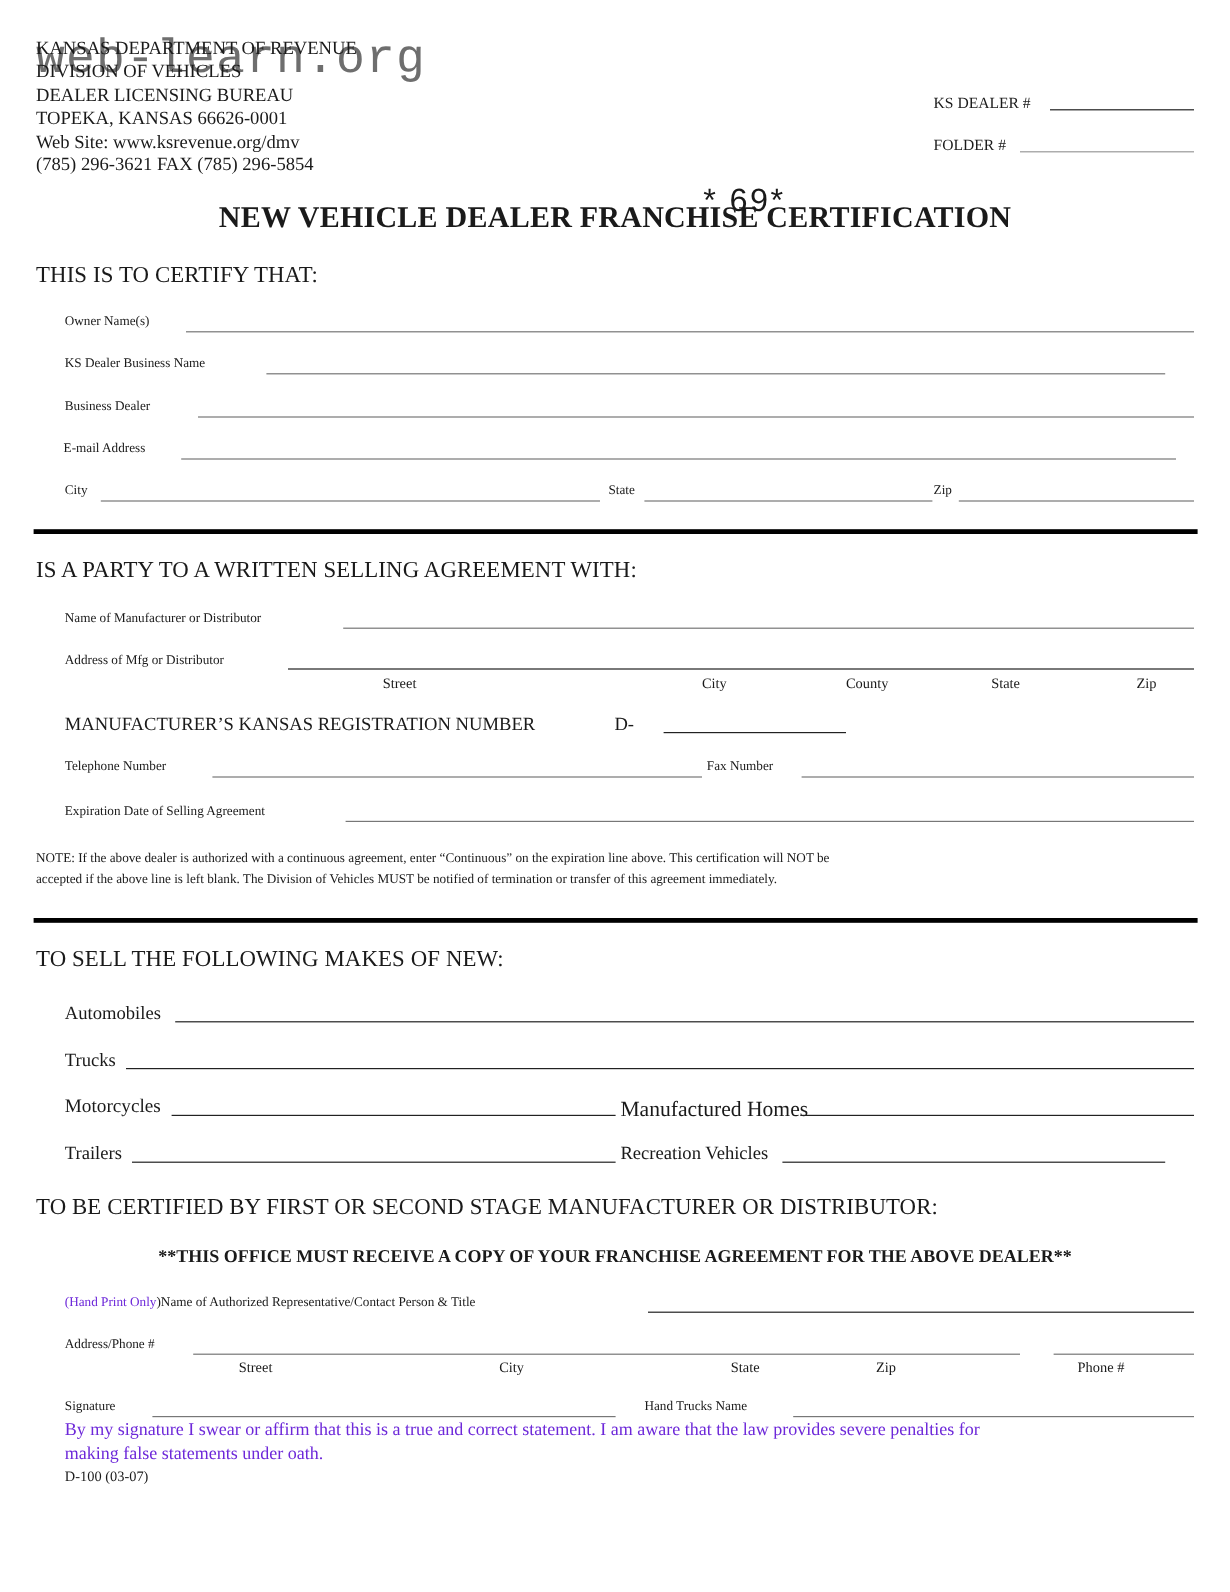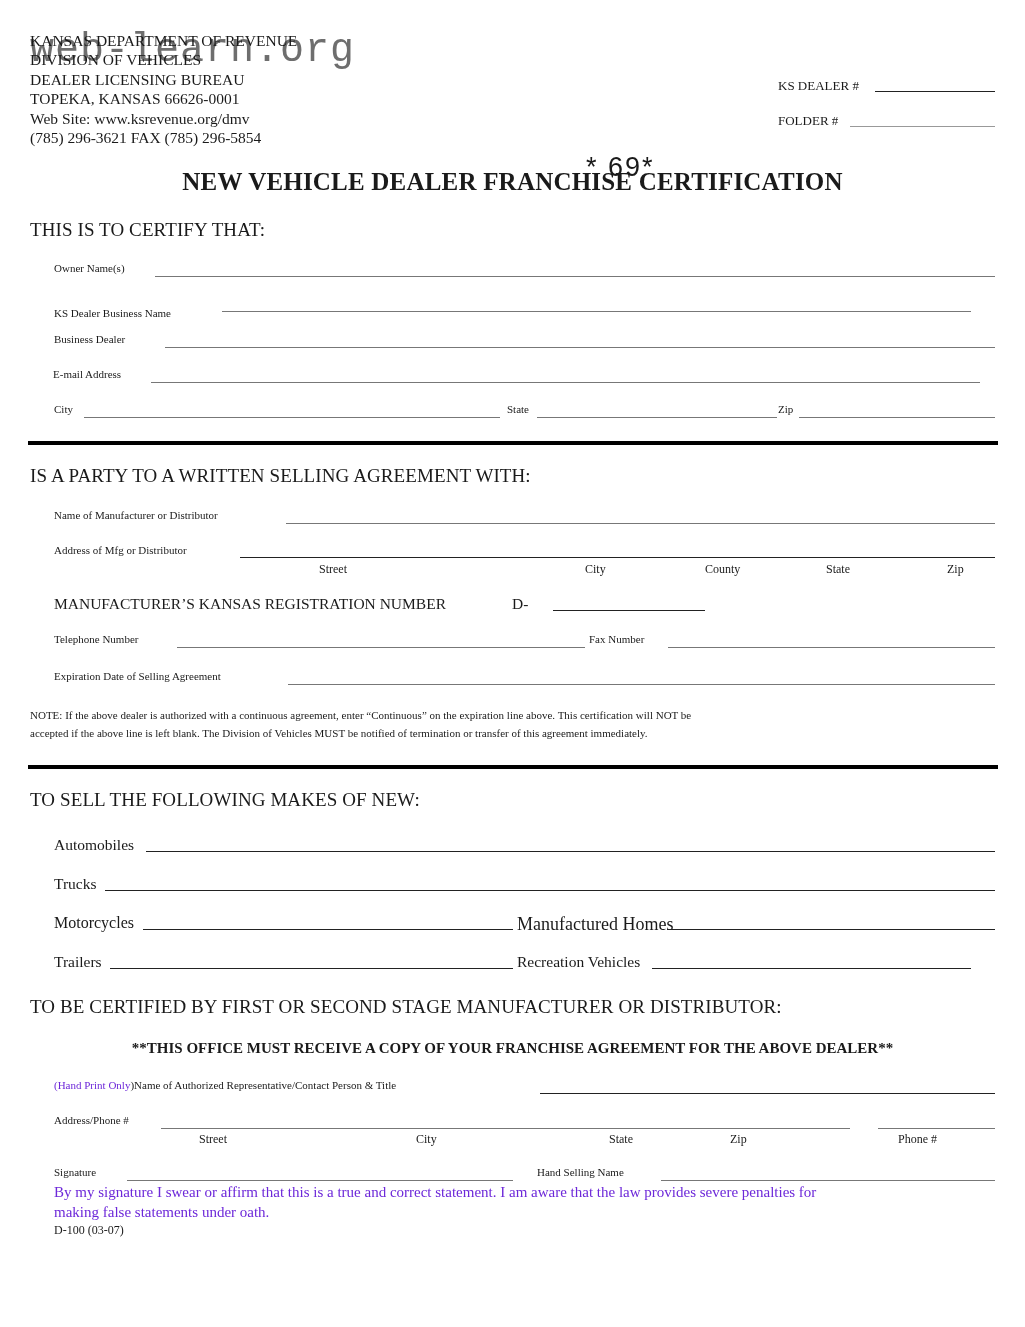--- a/index.html
+++ b/index.html
@@ -39,21 +39,21 @@
 <div class="abs sm" style="left:778px; top:113px">FOLDER #</div>
 <div class="line gray" style="left:850px; top:126px; width:145px"></div>
 
 <div class="abs title">NEW VEHICLE DEALER FRANCHISE CERTIFICATION</div>
 
 <div class="abs sec" style="left:30px; top:219px">THIS IS TO CERTIFY THAT:</div>
 
 <div class="abs lbl" style="left:54px; top:262px">Owner Name(s)</div>
 <div class="line" style="left:155px; top:276px; width:840px"></div>
 
-<div class="abs lbl" style="left:54px; top:307px">KS Dealer Business Name</div>
+<div class="abs lbl" style="left:54px; top:297px">KS Dealer Business Name</div>
 <div class="line" style="left:222px; top:311px; width:749px"></div>
 
 <div class="abs lbl" style="left:54px; top:333px">Business Dealer</div>
 <div class="line" style="left:165px; top:347px; width:830px"></div>
 
 <div class="abs lbl" style="left:53px; top:368px">E-mail  Address</div>
 <div class="line" style="left:151px; top:382px; width:829px"></div>
 
 <div class="abs lbl" style="left:54px; top:403px">City</div>
 <div class="line" style="left:84px; top:417px; width:416px"></div>
@@ -122,18 +122,18 @@
 <div class="line" style="left:161px; top:1128px; width:689px"></div>
 <div class="line" style="left:878px; top:1128px; width:117px"></div>
 <div class="cap" style="left:199px; top:1132px">Street</div>
 <div class="cap" style="left:416px; top:1132px">City</div>
 <div class="cap" style="left:609px; top:1132px">State</div>
 <div class="cap" style="left:730px; top:1132px">Zip</div>
 <div class="cap" style="left:898px; top:1132px">Phone #</div>
 
 <div class="abs lbl" style="left:54px; top:1166px">Signature</div>
 <div class="line" style="left:127px; top:1180px; width:386px"></div>
-<div class="abs lbl" style="left:537px; top:1166px">Hand Selling Name</div>
+<div class="abs lbl" style="left:537px; top:1166px">Hand Trucks Name</div>
 <div class="line" style="left:661px; top:1180px; width:334px"></div>
 
 <div class="abs boldred" style="left:54px; top:1184px; font-size:15px">By my signature I swear or affirm that this is a true and correct statement.  I am aware that the law provides severe penalties for</div>
 <div class="abs boldred" style="left:54px; top:1204px; font-size:15px">making false statements under oath.</div>
 <div class="abs" style="left:54px; top:1223px; font-size:12px">D-100 (03-07)</div>
 
 </body></html>

